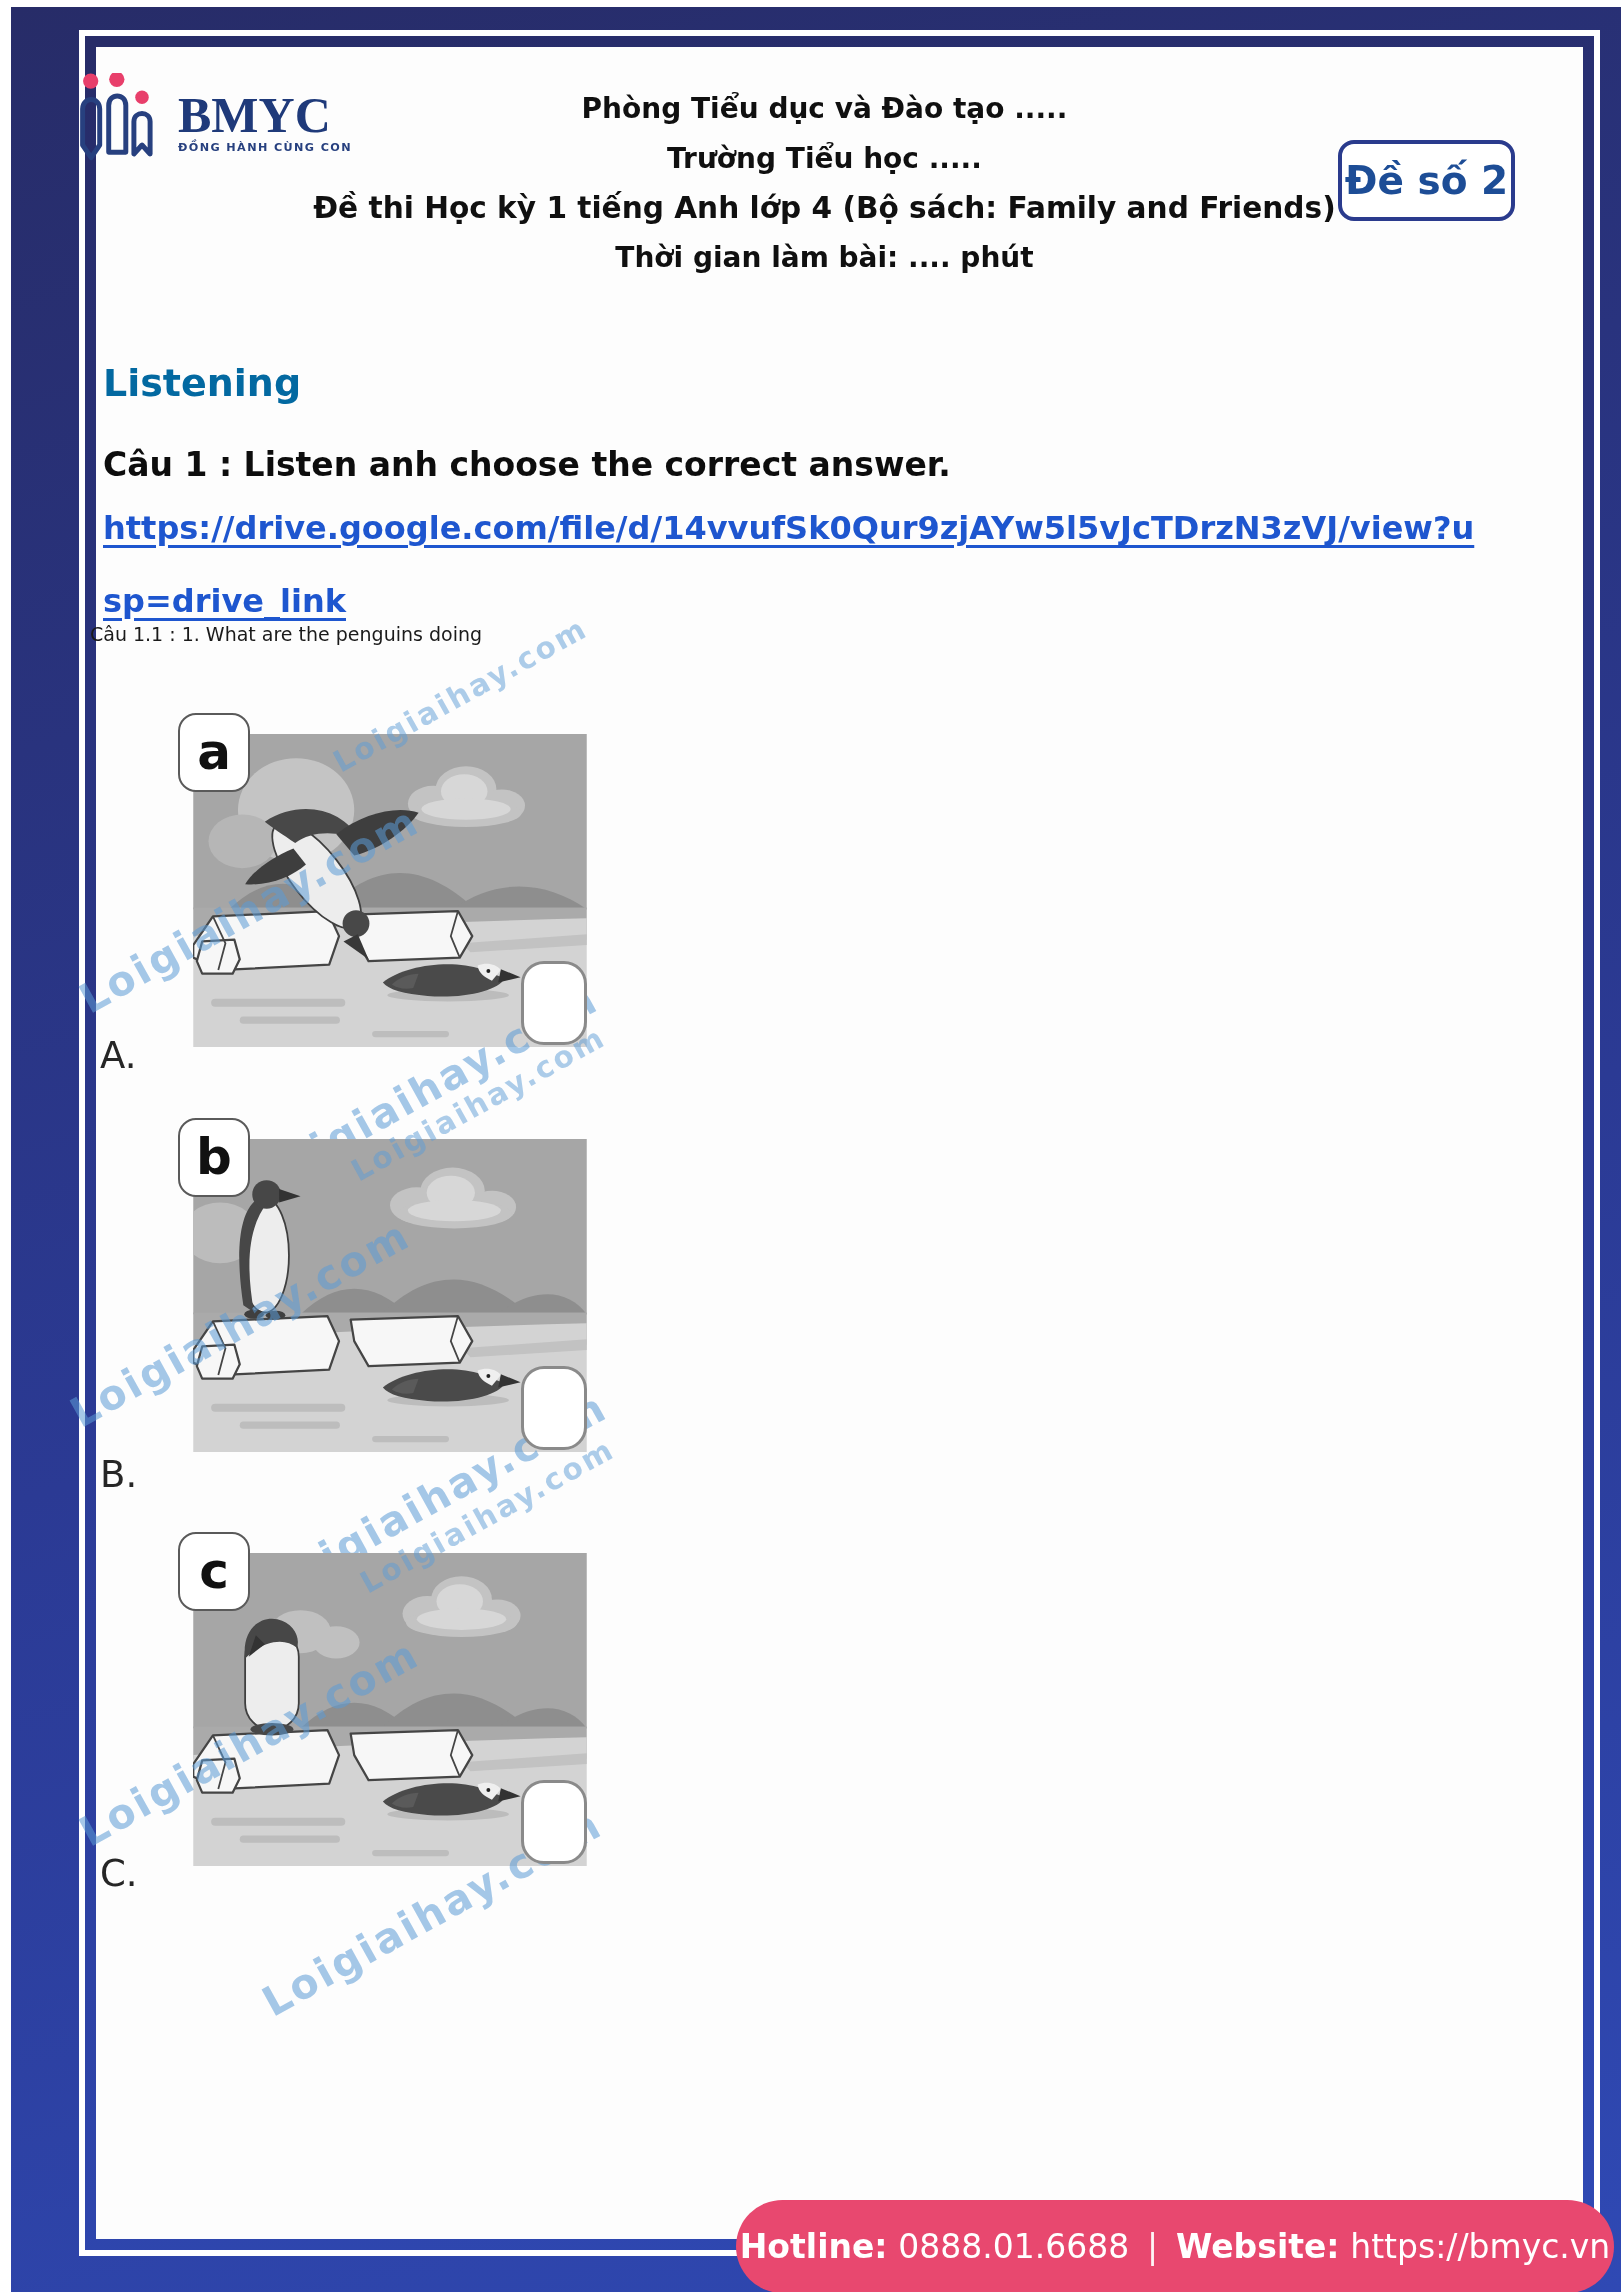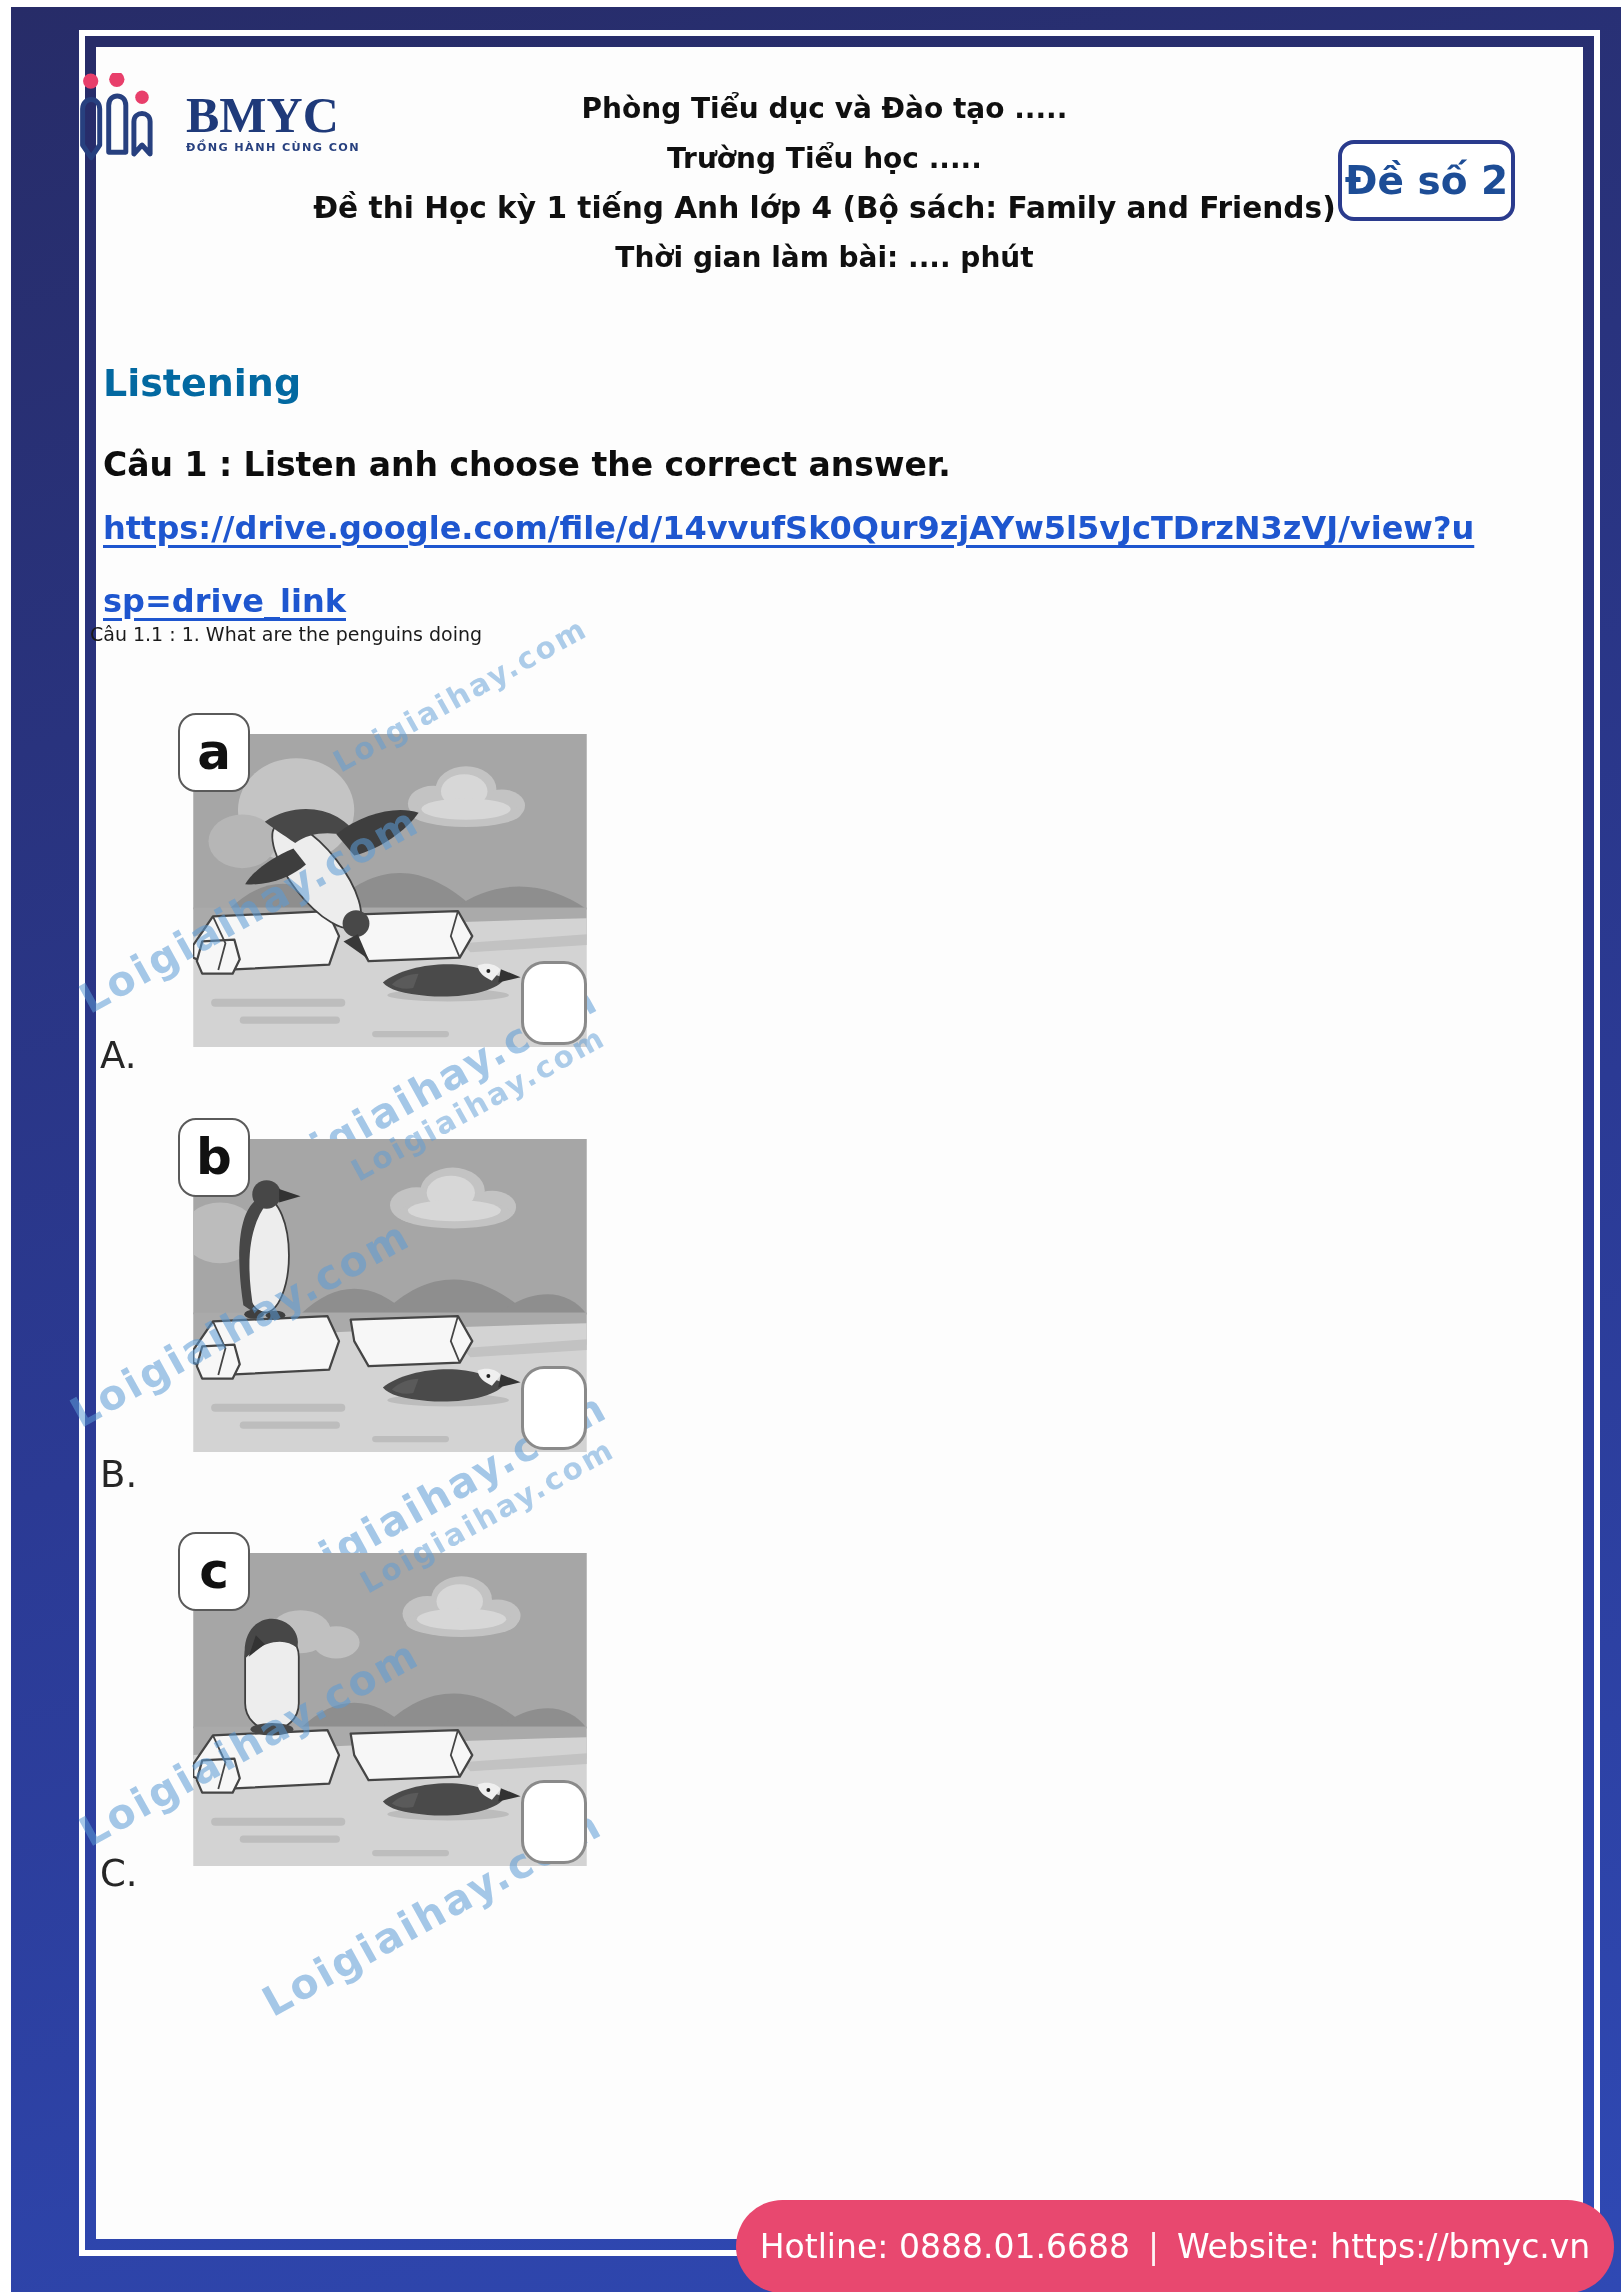--- a/index.html
+++ b/index.html
@@ -15,21 +15,21 @@
   .paper {
     position:absolute; top:36px; left:85px; right:27px; bottom:43px; z-index:1;
     background:#fdfdfd;
     border:11.6px solid #2b3a94;
     border-image:linear-gradient(170deg,#272c68 0%,#2b3a94 55%,#2f49b4 100%) 1;
     outline:6.3px solid #ffffff;
   }
   .abs { position:absolute; z-index:2; }
 
   
-  .logo { left:79px; top:73px; display:flex; align-items:flex-start; gap:17px; }
+  .logo { left:79px; top:73px; display:flex; align-items:flex-start; gap:9px; }
   .logo-figures { width:90px; height:99px; }
   .logo-textcol { padding-top:19.7px; }
   .logo-name {
     font-family:"Liberation Serif","DejaVu Serif",serif; font-weight:700;
     color:#1f3a7a; font-size:50px; line-height:0.9; letter-spacing:0px;
   }
   .logo-tagline { color:#27407f; font-size:11.2px; font-weight:700; letter-spacing:1.4px; margin-top:3px; }
 
   
   .header-text { left:296px; top:90px; width:1057px; text-align:center; color:#101010; }
@@ -71,21 +71,21 @@
   }
   .wm.small { font-size:29.6px; color:rgba(91,155,213,0.5); }
   .option-letter { position:absolute; left:100px; font-size:37px; color:#262626; z-index:2; }
 
   
   .footer {
     position:absolute; left:736px; top:2200px; width:878px; height:93px; z-index:6;
     background:#e8486f; border-radius:47px; color:#ffffff; font-size:33px;
     display:flex; align-items:center; justify-content:center; gap:10.7px;
   }
-  .f-bold { font-weight:400;text-align:right; }
+  .f-bold { font-weight:700;text-align:right; }
   .f-sep { margin:0 7.2px; font-weight:400; opacity:0.95; }
 </style>
 </head>
 <body>
 
 <div class="page">
 
   <div class="frame"></div>
   <div class="paper"></div>
 

